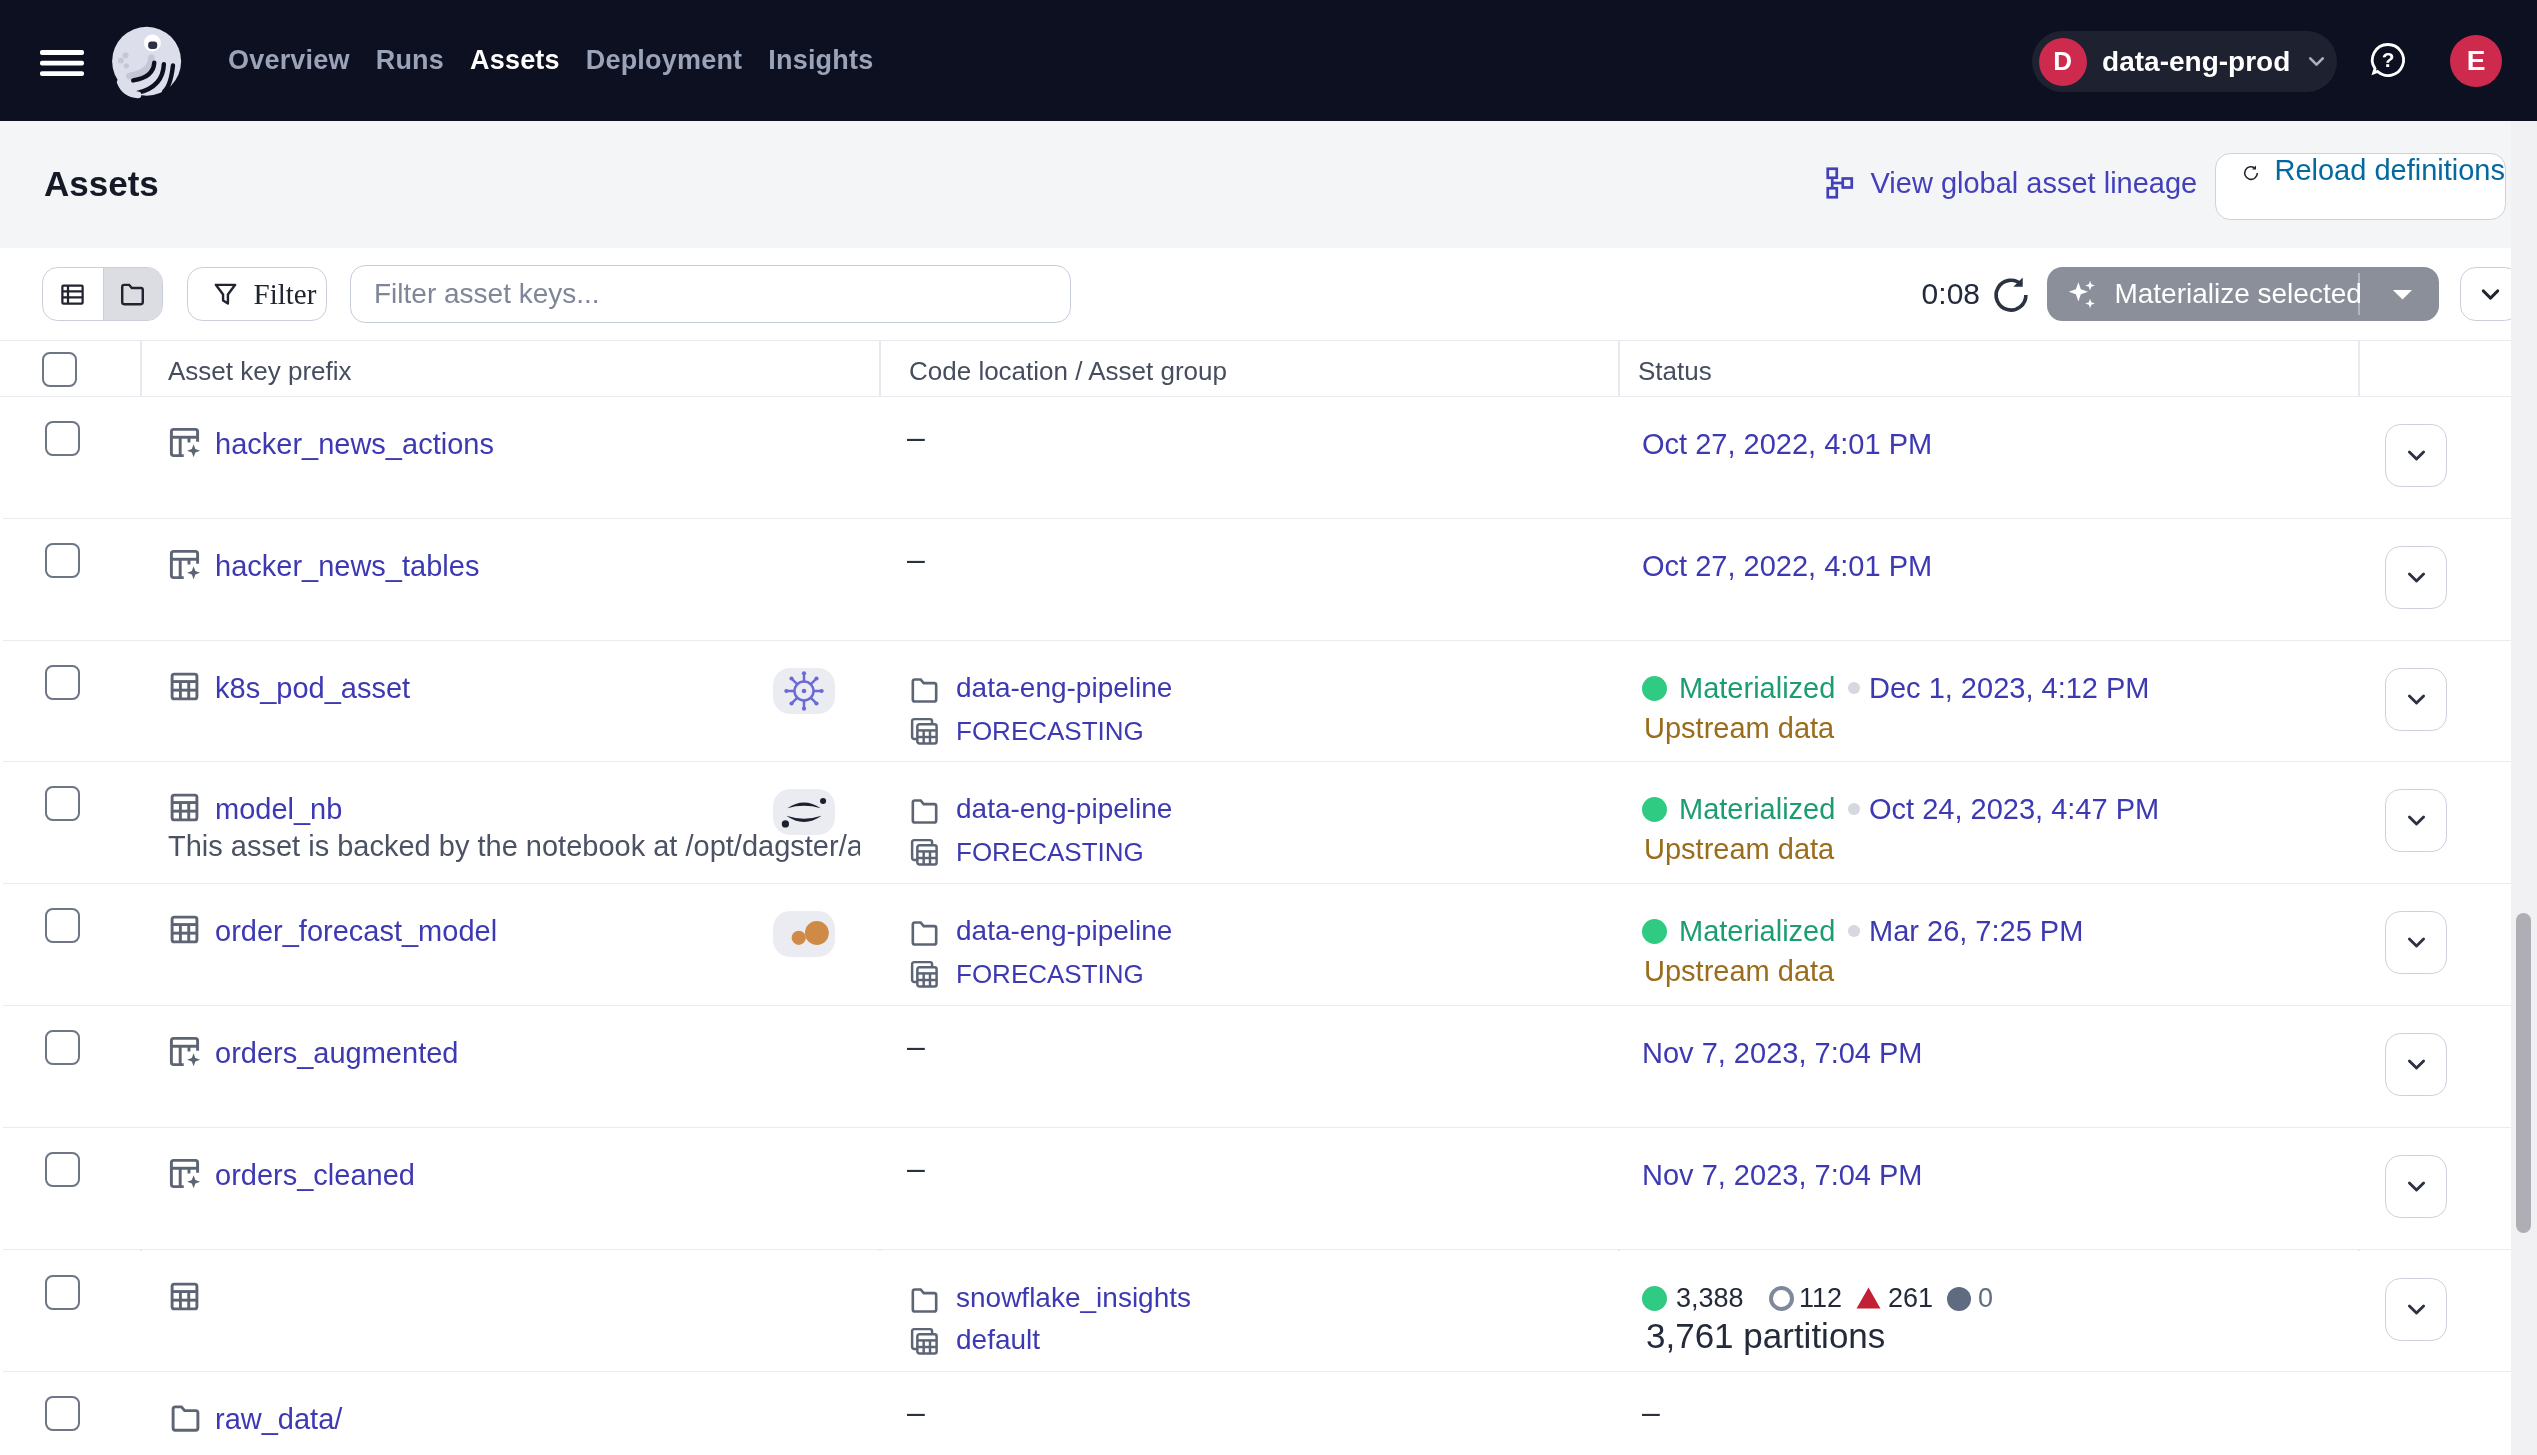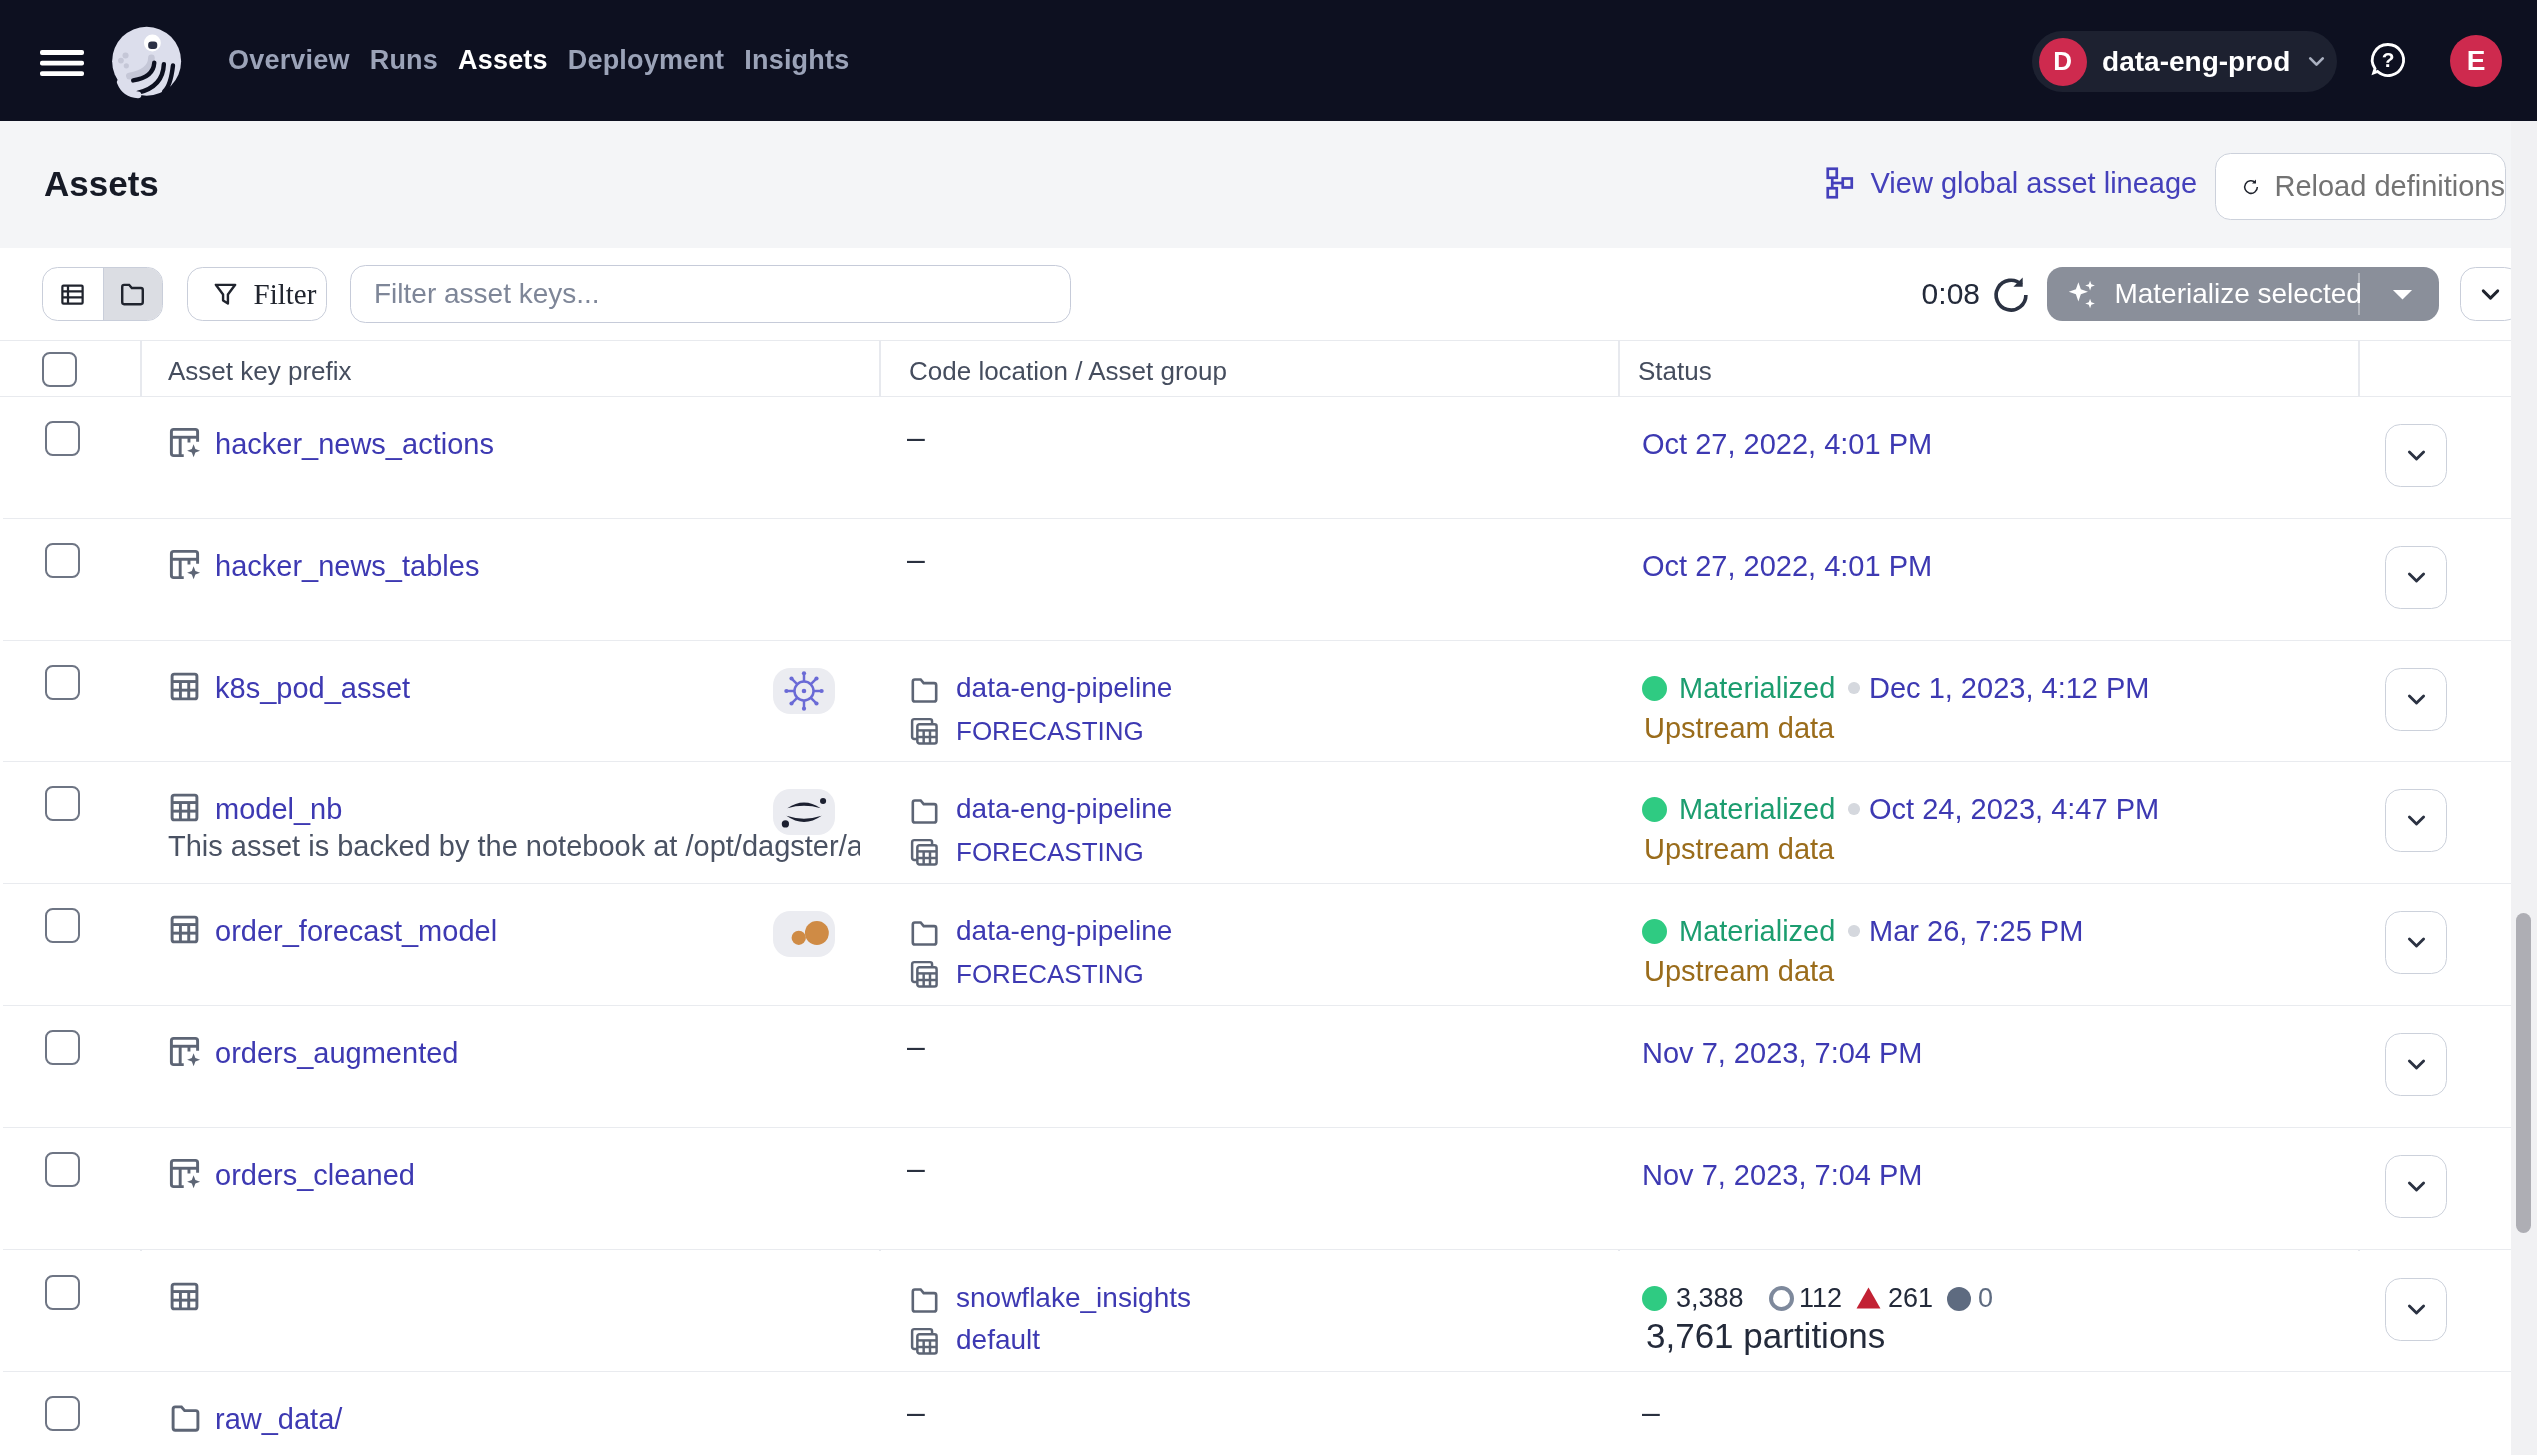--- a/index.html
+++ b/index.html
@@ -15,21 +15,21 @@
   .searchpill { position:absolute; left:1638px; top:31px; width:357px; height:61px;
     background:#1d2130; border-radius:31px; display:flex; align-items:center; }
   .deppill { position:absolute; left:2032px; top:31px; width:305px; height:61px;
     background:#1d2130; border-radius:31px; display:flex; align-items:center; }
 
   
   .hstrip { position:absolute; left:0; top:121px; width:2538px; height:127px; background:#f4f5f7; }
   .title { position:absolute; left:44px; top:164px; font-size:35px; font-weight:700; color:#161a26; }
   .lineage { position:absolute; left:1821px; top:165px; display:flex; align-items:center; color:#4440bb; font-size:29px; white-space:nowrap; }
   .reloadbtn { position:absolute; left:2215px; top:153px; width:291px; height:67px; background:#ffffff;
-    border:1.9px solid #ccd1db; border-radius:15.4px; display:flex; align-items:center; color:#737373; font-size:29px; white-space:nowrap; }
+    border:1.9px solid #ccd1db; border-radius:15.4px; display:flex; align-items:flex-start; color:#0369a1; font-size:29px; white-space:nowrap; }
 
   
   .tb-btn { position:absolute; top:267px; height:54px; background:#fff; border:1.9px solid #c9ceda; border-radius:15.4px;
     display:flex; align-items:center; color:#20242e; font-size:29px; white-space:nowrap;font-family:Liberation Serif, serif; }
   .seg { position:absolute; left:42px; top:267px; width:121px; height:54px; border:1.9px solid #c9ceda; border-radius:15.4px;
     background:#fff; overflow:hidden; display:flex; }
   .seg .half { width:60px; height:100%; display:flex; align-items:center; justify-content:center; }
   .seg .half.sel { background:#dbdde3; border-left:1.9px solid #c9ceda; }
   .inputbox { position:absolute; left:350px; top:265px; width:721px; height:58px; background:#fff;
     border:1.9px solid #c6cbd9; border-radius:15.4px; display:flex; align-items:center; }
@@ -80,21 +80,21 @@
     <path d="M 50 43.5 Q 49 59 28 62" stroke="#0d1020" stroke-width="4.6" fill="none" stroke-linecap="round"></path>
     <path d="M 60 45 Q 59 69 32.5 75" stroke="#0d1020" stroke-width="4.6" fill="none" stroke-linecap="round"></path>
     <path d="M 69.5 46.5 Q 67 68 60.3 73.5" stroke="#0d1020" stroke-width="4.6" fill="none" stroke-linecap="round"></path>
     <path d="M 14.5 64 Q 19.5 76.5 33 77" stroke="#dcdeec" stroke-width="7" fill="none" stroke-linecap="round"></path>
     <circle cx="48" cy="23" r="8.8" fill="#ffffff"></circle>
     <rect x="43.6" y="21.3" width="9.5" height="8" rx="3.4" fill="#2c3145"></rect>
     <circle cx="20" cy="36" r="3.2" fill="#c5c7d7"></circle>
     <circle cx="15.2" cy="41.3" r="3" fill="#c5c7d7"></circle>
     <circle cx="20.8" cy="46.8" r="2.7" fill="#c5c7d7"></circle>
   </svg>
-  <div class="abs" style="left:228px;top:0;height:121px;display:flex;align-items:center;gap:20px">
+  <div class="abs" style="left:228px;top:0;height:121px;display:flex;align-items:center;gap:26px">
     <span class="navlink">Overview</span>
     <span class="navlink">Runs</span>
     <span class="navlink on">Assets</span>
     <span class="navlink">Deployment</span>
     <span class="navlink">Insights</span>
   </div>
 
 
   <div class="deppill">
     <div style="margin-left:6.7px;width:48px;height:48px;border-radius:50%;background:#ce2a4e;display:flex;align-items:center;justify-content:center;color:#fff;font-size:26px;font-weight:700">D</div>

